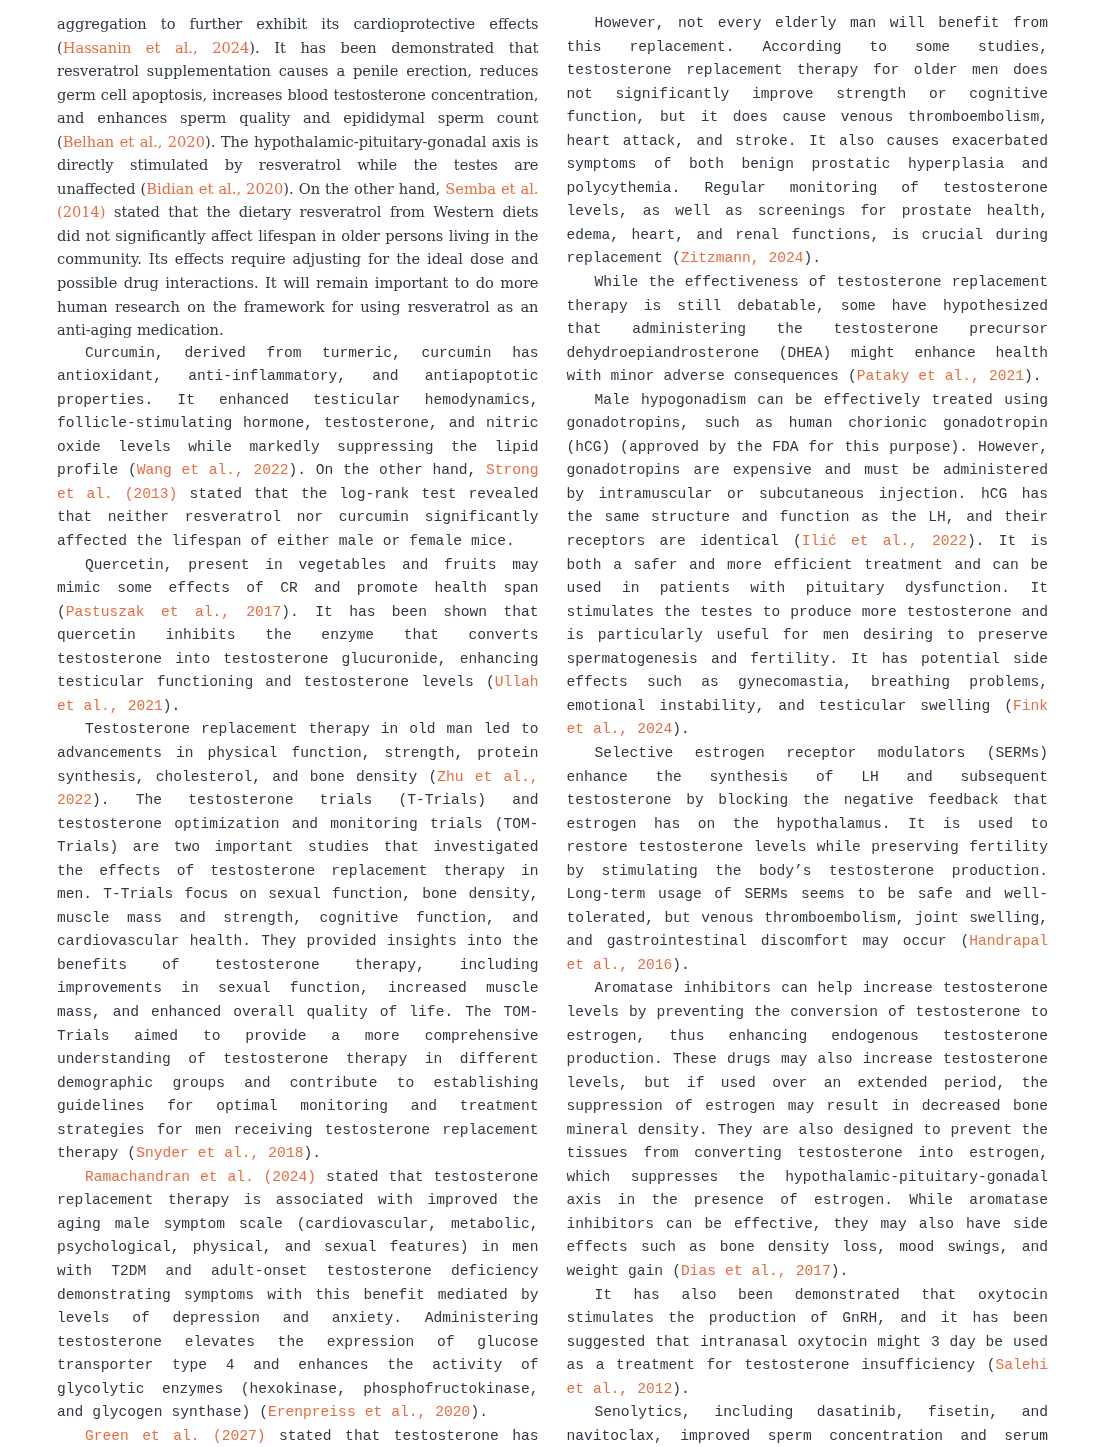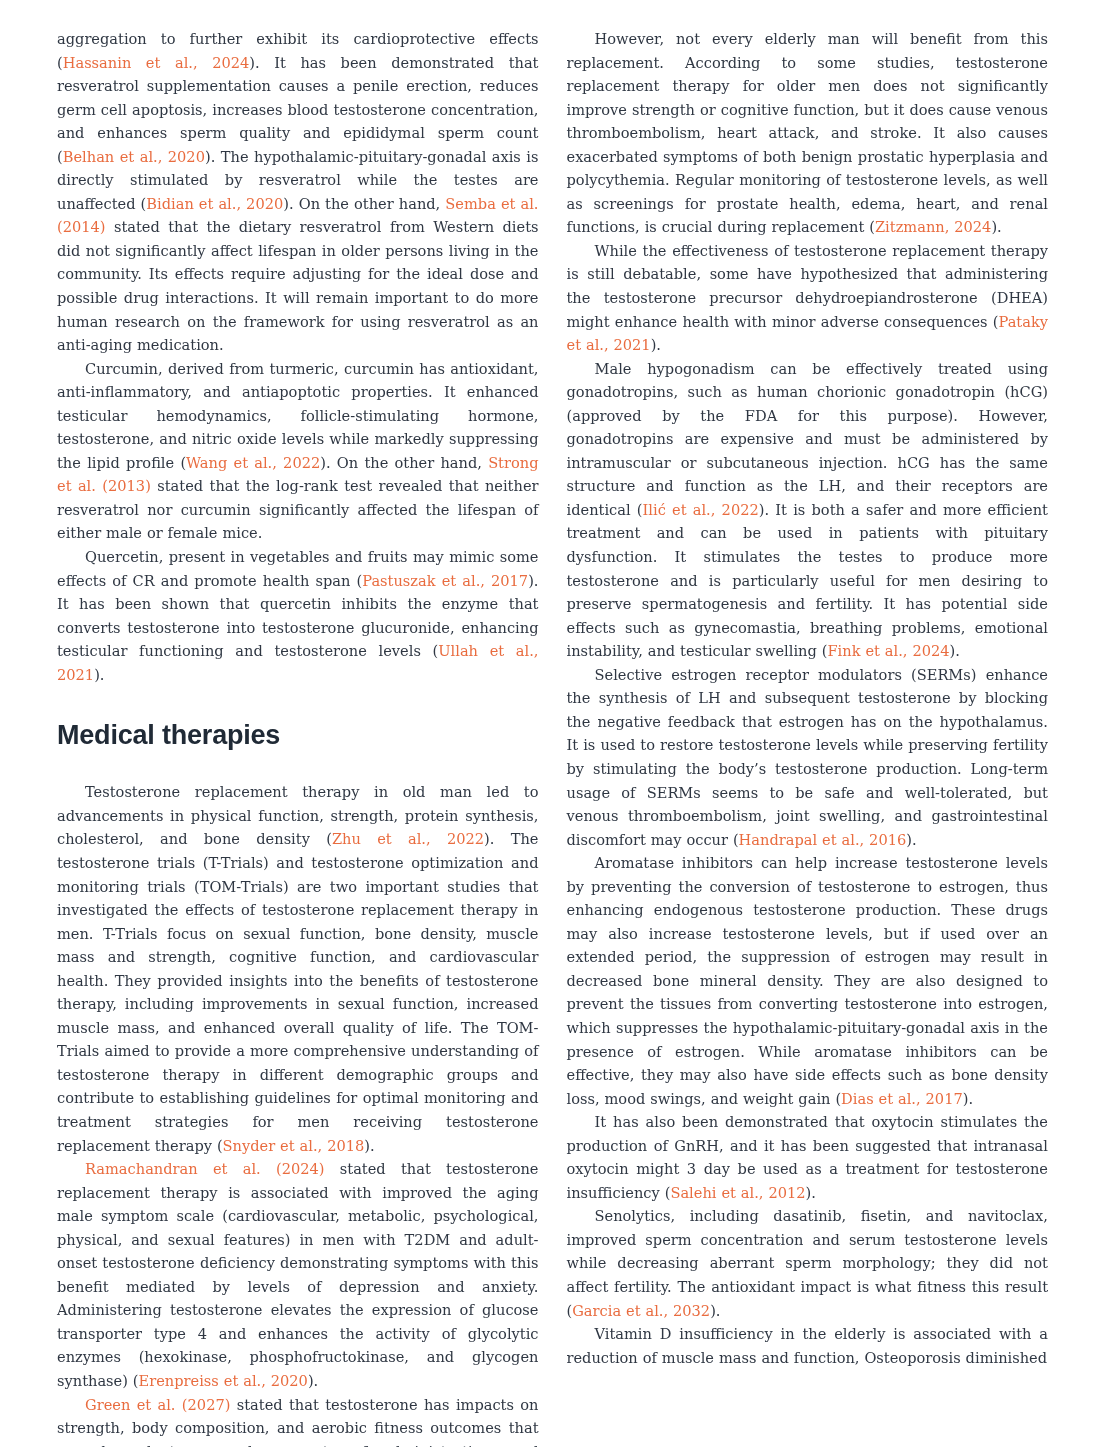--- a/index.html
+++ b/index.html
@@ -10,39 +10,40 @@
   body {
     width: 1100px;
     height: 1447px;
     overflow: hidden;
     font-family: "DejaVu Serif", serif;
   }
   .page {
     box-sizing: border-box;
     width: 1100px;
     height: 1371px;
-    padding: 27px 52px 0 57px;
+    padding: 12px 52px 0 57px;
     display: flex;
     gap: 28px;
     background: #ffffff;
   }
   .column {
     flex: 1 1 0;
     min-width: 0;
   }
   .para {
     margin: 0;
     font-size: 14.6px;
     line-height: 23.55px;
     text-align: justify;
     color: #2f3743;
     word-spacing: 0.02em;
   }
   .para.indent {
     text-indent: 28px;
+    font-family: Liberation Mono, monospace;
   }
   .cite {
     color: #e96c3f;
     cursor: pointer;
   }
   .section-heading {
     font-family: "Liberation Sans", sans-serif;
     font-size: 27px;
     font-weight: 600;
     letter-spacing: -0.2px;
@@ -52,21 +53,20 @@
   }
 </style>
 </head>
 <body>
 
 <div class="page">
   <div class="column">
       <p class="para"><span>aggregation to further exhibit its cardioprotective effects (</span><span class="cite">Hassanin et al., 2024</span><span>). It has been demonstrated that resveratrol supplementation causes a penile erection, reduces germ cell apoptosis, increases blood testosterone concentration, and enhances sperm quality and epididymal sperm count (</span><span class="cite">Belhan et al., 2020</span><span>). The hypothalamic-pituitary-gonadal axis is directly stimulated by resveratrol while the testes are unaffected (</span><span class="cite">Bidian et al., 2020</span><span>). On the other hand, </span><span class="cite">Semba et al. (2014)</span><span> stated that the dietary resveratrol from Western diets did not significantly affect lifespan in older persons living in the community. Its effects require adjusting for the ideal dose and possible drug interactions. It will remain important to do more human research on the framework for using resveratrol as an anti-aging medication.</span></p>
       <p class="para indent"><span>Curcumin, derived from turmeric, curcumin has antioxidant, anti-inflammatory, and antiapoptotic properties. It enhanced testicular hemodynamics, follicle-stimulating hormone, testosterone, and nitric oxide levels while markedly suppressing the lipid profile (</span><span class="cite">Wang et al., 2022</span><span>). On the other hand, </span><span class="cite">Strong et al. (2013)</span><span> stated that the log-rank test revealed that neither resveratrol nor curcumin significantly affected the lifespan of either male or female mice.</span></p>
       <p class="para indent"><span>Quercetin, present in vegetables and fruits may mimic some effects of CR and promote health span (</span><span class="cite">Pastuszak et al., 2017</span><span>). It has been shown that quercetin inhibits the enzyme that converts testosterone into testosterone glucuronide, enhancing testicular functioning and testosterone levels (</span><span class="cite">Ullah et al., 2021</span><span>).</span></p>
-      <h2 class="section-heading">Medical therapies</h2>
       <p class="para indent"><span>Testosterone replacement therapy in old man led to advancements in physical function, strength, protein synthesis, cholesterol, and bone density (</span><span class="cite">Zhu et al., 2022</span><span>). The testosterone trials (T-Trials) and testosterone optimization and monitoring trials (TOM-Trials) are two important studies that investigated the effects of testosterone replacement therapy in men. T-Trials focus on sexual function, bone density, muscle mass and strength, cognitive function, and cardiovascular health. They provided insights into the benefits of testosterone therapy, including improvements in sexual function, increased muscle mass, and enhanced overall quality of life. The TOM-Trials aimed to provide a more comprehensive understanding of testosterone therapy in different demographic groups and contribute to establishing guidelines for optimal monitoring and treatment strategies for men receiving testosterone replacement therapy (</span><span class="cite">Snyder et al., 2018</span><span>).</span></p>
       <p class="para indent"><span class="cite">Ramachandran et al. (2024)</span><span> stated that testosterone replacement therapy is associated with improved the aging male symptom scale (cardiovascular, metabolic, psychological, physical, and sexual features) in men with T2DM and adult-onset testosterone deficiency demonstrating symptoms with this benefit mediated by levels of depression and anxiety. Administering testosterone elevates the expression of glucose transporter type 4 and enhances the activity of glycolytic enzymes (hexokinase, phosphofructokinase, and glycogen synthase) (</span><span class="cite">Erenpreiss et al., 2020</span><span>).</span></p>
       <p class="para indent"><span class="cite">Green et al. (2027)</span><span> stated that testosterone has impacts on strength, body composition, and aerobic fitness outcomes that are dependent upon dose, route of administration, and formulation.</span></p>
     </div>
   <div class="column">
       <p class="para indent"><span>However, not every elderly man will benefit from this replacement. According to some studies, testosterone replacement therapy for older men does not significantly improve strength or cognitive function, but it does cause venous thromboembolism, heart attack, and stroke. It also causes exacerbated symptoms of both benign prostatic hyperplasia and polycythemia. Regular monitoring of testosterone levels, as well as screenings for prostate health, edema, heart, and renal functions, is crucial during replacement (</span><span class="cite">Zitzmann, 2024</span><span>).</span></p>
       <p class="para indent"><span>While the effectiveness of testosterone replacement therapy is still debatable, some have hypothesized that administering the testosterone precursor dehydroepiandrosterone (DHEA) might enhance health with minor adverse consequences (</span><span class="cite">Pataky et al., 2021</span><span>).</span></p>
       <p class="para indent"><span>Male hypogonadism can be effectively treated using gonadotropins, such as human chorionic gonadotropin (hCG) (approved by the FDA for this purpose). However, gonadotropins are expensive and must be administered by intramuscular or subcutaneous injection. hCG has the same structure and function as the LH, and their receptors are identical (</span><span class="cite">Ilić et al., 2022</span><span>). It is both a safer and more efficient treatment and can be used in patients with pituitary dysfunction. It stimulates the testes to produce more testosterone and is particularly useful for men desiring to preserve spermatogenesis and fertility. It has potential side effects such as gynecomastia, breathing problems, emotional instability, and testicular swelling (</span><span class="cite">Fink et al., 2024</span><span>).</span></p>
       <p class="para indent"><span>Selective estrogen receptor modulators (SERMs) enhance the synthesis of LH and subsequent testosterone by blocking the negative feedback that estrogen has on the hypothalamus. It is used to restore testosterone levels while preserving fertility by stimulating the body’s testosterone production. Long-term usage of SERMs seems to be safe and well-tolerated, but venous thromboembolism, joint swelling, and gastrointestinal discomfort may occur (</span><span class="cite">Handrapal et al., 2016</span><span>).</span></p>
       <p class="para indent"><span>Aromatase inhibitors can help increase testosterone levels by preventing the conversion of testosterone to estrogen, thus enhancing endogenous testosterone production. These drugs may also increase testosterone levels, but if used over an extended period, the suppression of estrogen may result in decreased bone mineral density. They are also designed to prevent the tissues from converting testosterone into estrogen, which suppresses the hypothalamic-pituitary-gonadal axis in the presence of estrogen. While aromatase inhibitors can be effective, they may also have side effects such as bone density loss, mood swings, and weight gain (</span><span class="cite">Dias et al., 2017</span><span>).</span></p>

